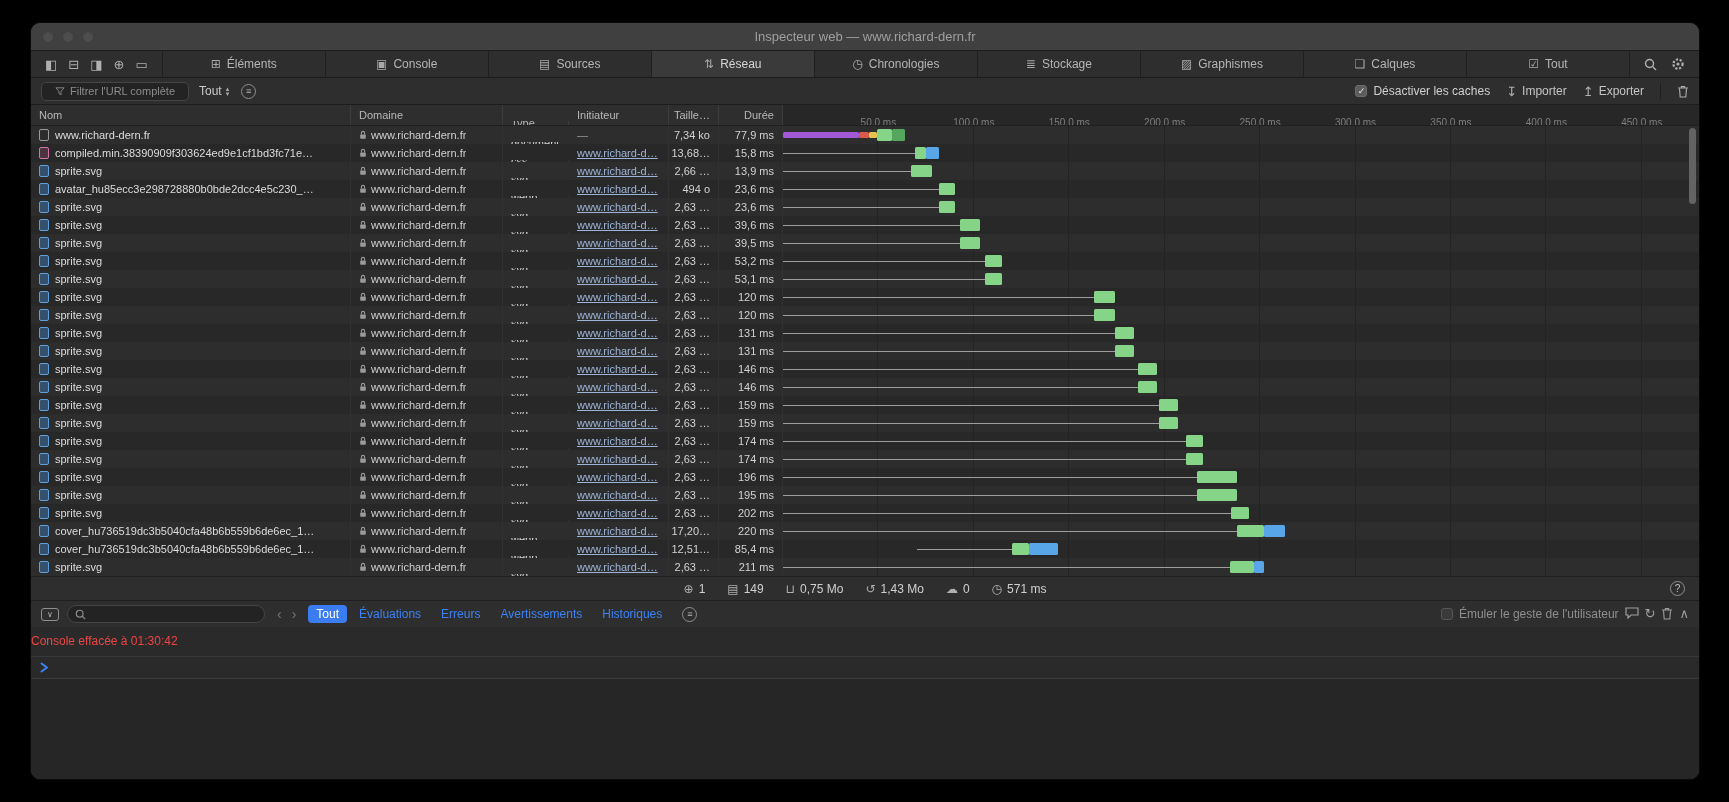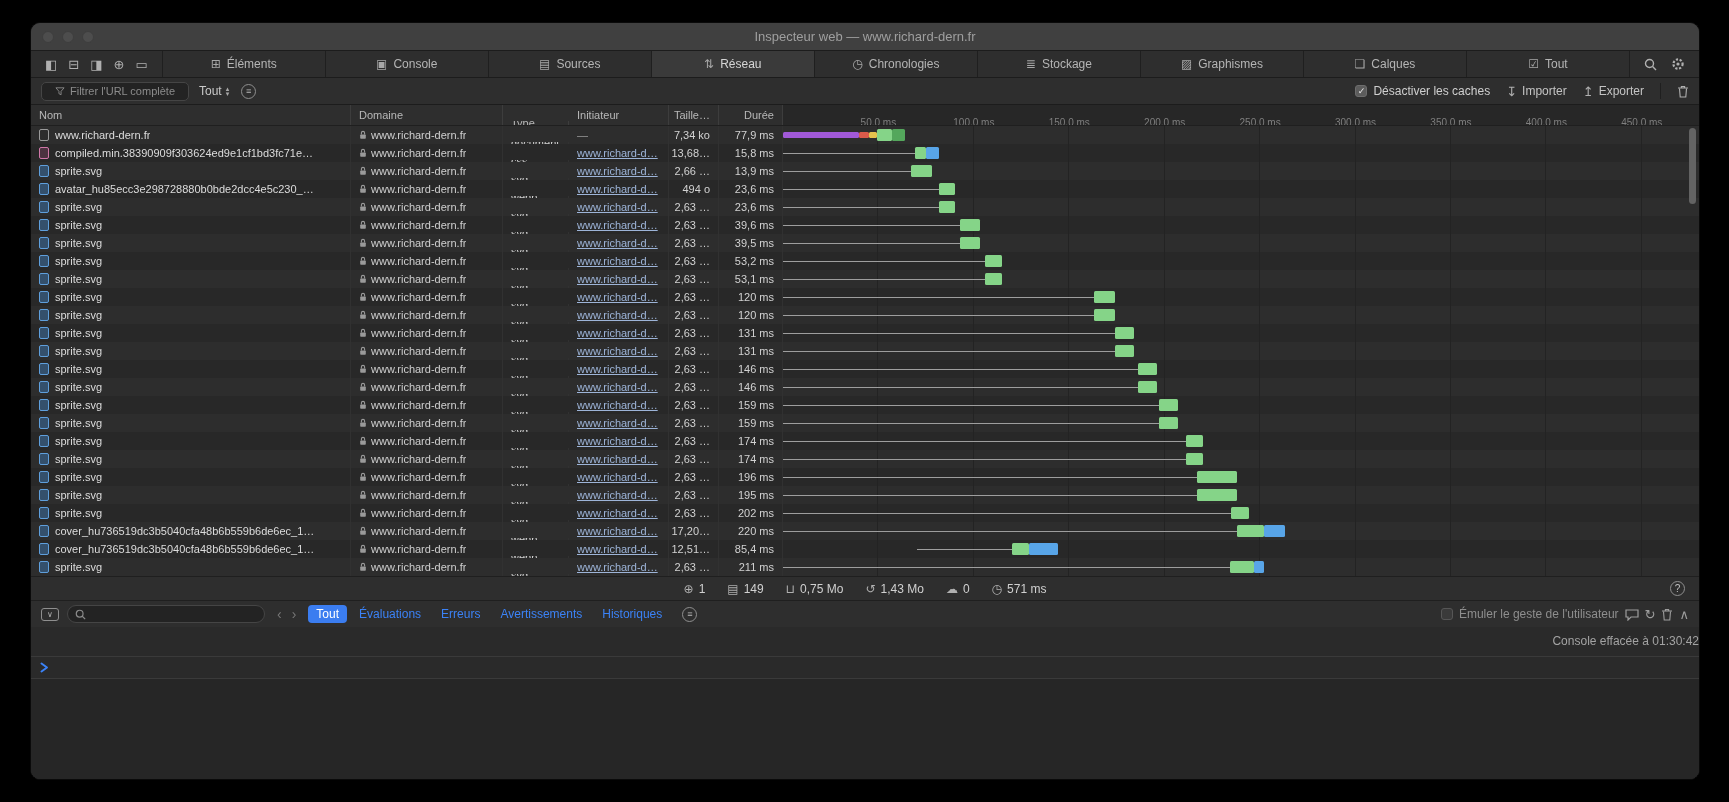--- a/index.html
+++ b/index.html
@@ -95,27 +95,27 @@
   .consolebar { height:27px; flex:none; background:#2e2e2e; border-top:1px solid #1f1f1f;
                 display:flex; align-items:center; padding:0 10px; gap:8px; }
   .drawer-pill { width:18px; height:13px; border:1px solid #8f8f8f; border-radius:3px; color:#b0b0b0;
                  font-size:8px; display:flex; align-items:center; justify-content:center; }
   .console-search { display:flex; align-items:center; gap:5px; width:198px; height:18px; background:#232323;
                     border:1px solid #454545; border-radius:9px; padding:0 7px; }
   .nav-arrows { display:flex; gap:10px; color:#777; font-size:14px; padding:0 4px; }
   .scopes { display:flex; align-items:center; gap:4px; }
   .scope { color:#3b82f6; font-size:12px; padding:2px 8px; border-radius:4px; white-space:nowrap; }
   .scope.active { background:#3b7df0; color:#fff; }
-  .cb-right { margin-left:auto; display:flex; align-items:flex-end; gap:6px;padding-left:21px; }
+  .cb-right { margin-left:auto; display:flex; align-items:flex-start; gap:6px;padding-left:21px; }
   .chk-item.dim { color:#8e8e8e; }
   .cicon { color:#9d9d9d; font-size:13px; display:flex; align-items:center; line-height:1; }
 
   
   .console-content { flex:1; background:#2a2a2a; display:flex; flex-direction:column; }
-  .console-msg { padding:7px 0 8px; text-align:right; color:#a3a3a3; font-size:12px; border-bottom:1px solid #3a3a3a; }
+  .console-msg { padding:7px 0 8px; text-align:left; color:#ef4444; font-size:12px; border-bottom:1px solid #3a3a3a; }
   .console-prompt { height:22px; display:flex; align-items:center; padding:0 9px; border-bottom:1px solid #3a3a3a; }
   .console-rest { flex:1; background:#262626; }
 </style>
 </head>
 <body>
 
 <div class="screen">
   <div class="window">
 
     <div class="titlebar">

